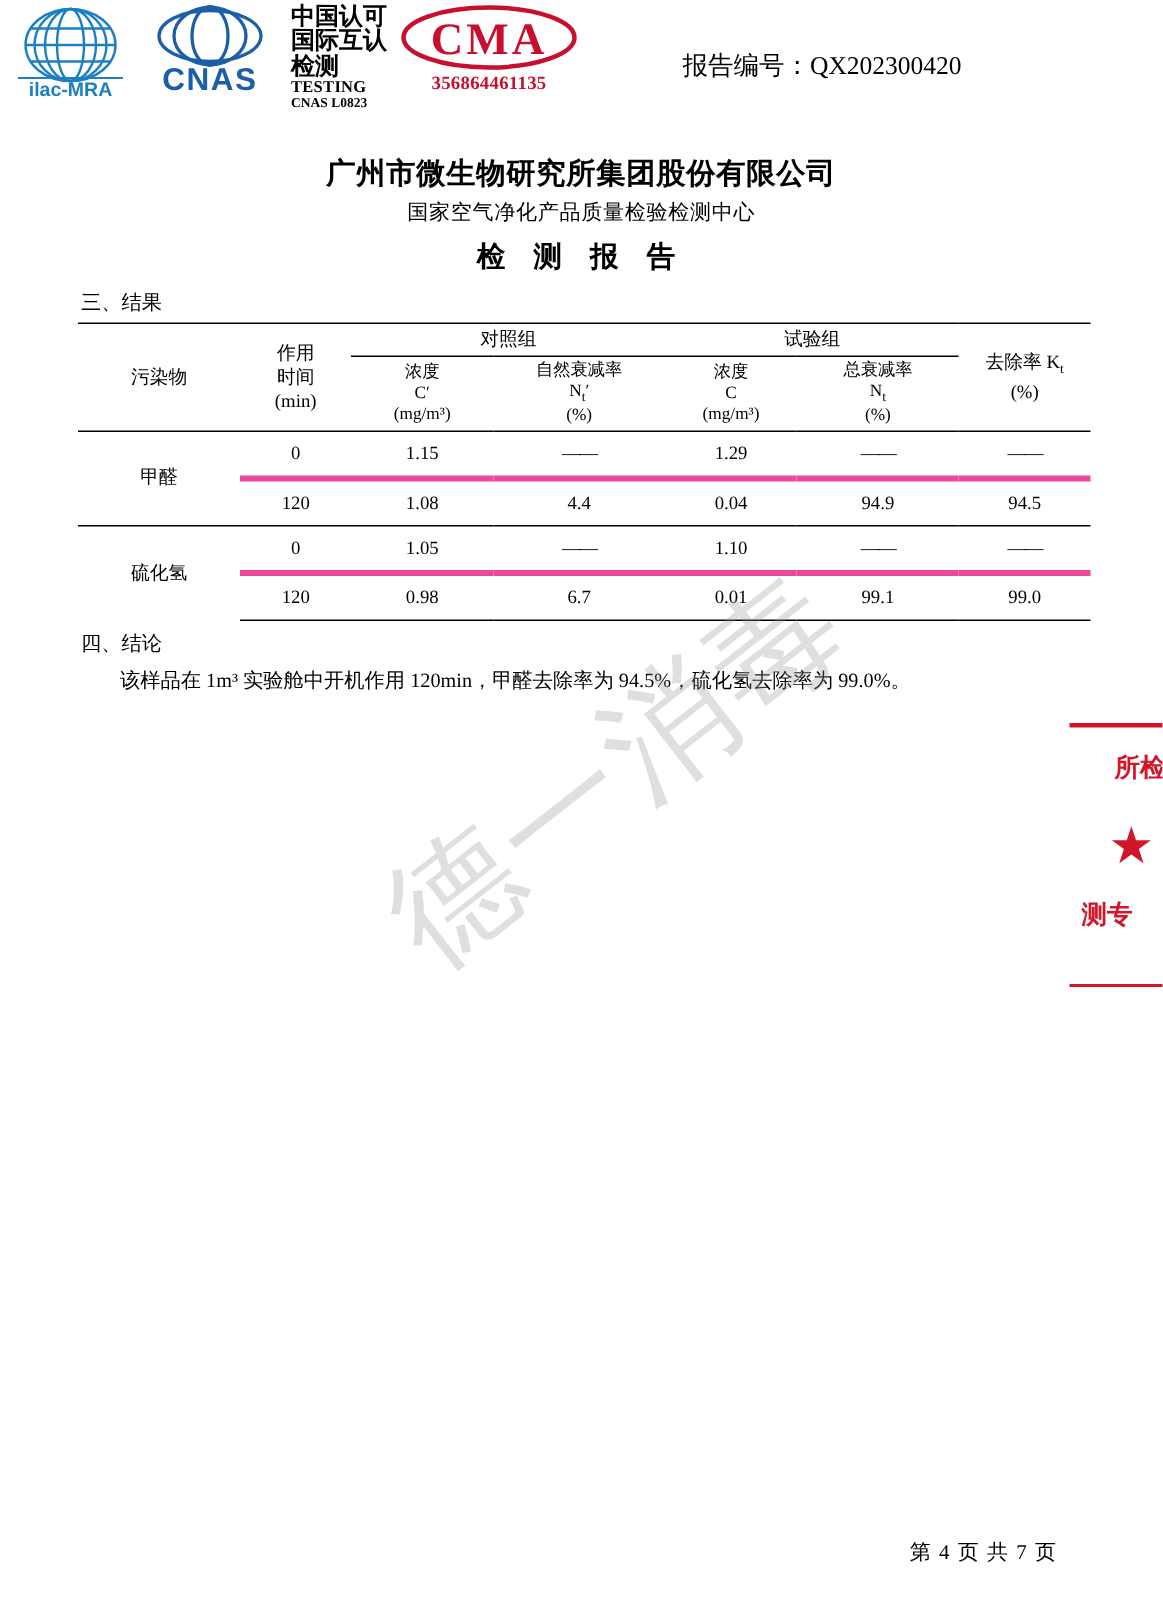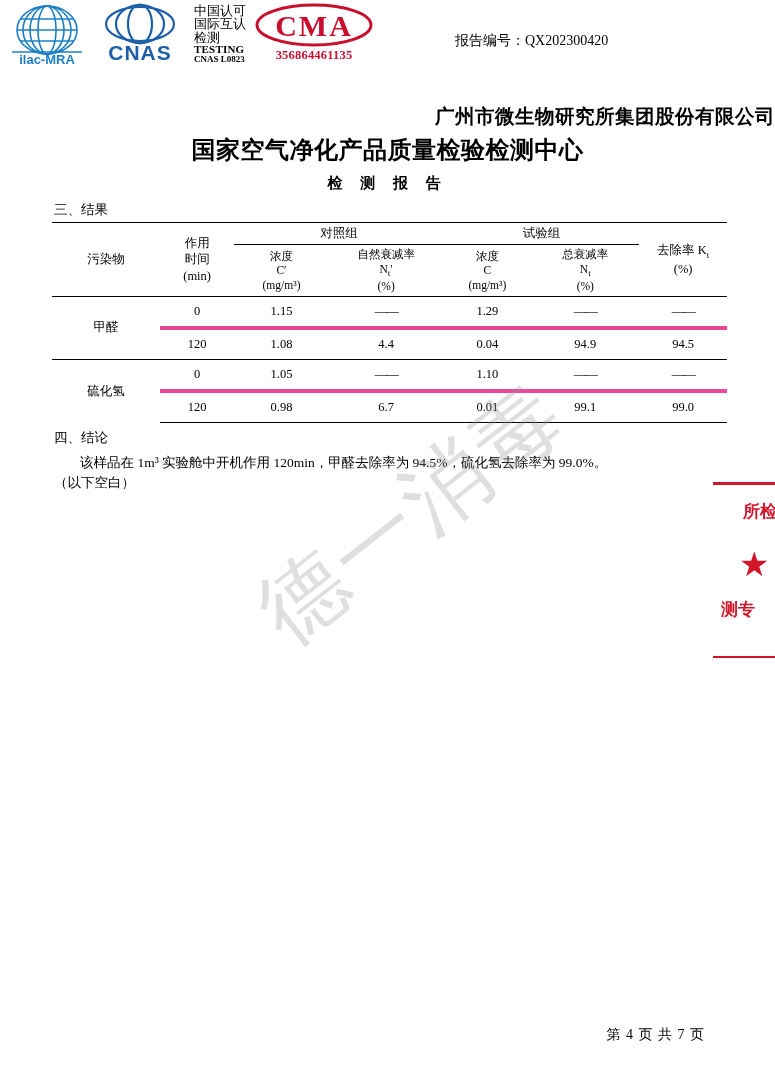--- a/index.html
+++ b/index.html
@@ -52,22 +52,22 @@
   }
   .logo-cnas svg { display: block; }
 
   
   .cnas-text {
     font-family: "Liberation Serif", serif;
     line-height: 1.02;
     padding-top: 2px;
   }
   .cnas-text .cn {
-    font-size: 13px;
-    font-weight: normal;
+    font-size: 16px;
+    font-weight: bold;
     letter-spacing: 0px;
     display: block;
   }
   .cnas-text .en {
     font-size: 11px;
     font-weight: bold;
     display: block;
     letter-spacing: .2px;
   }
   .cnas-text .code {
@@ -93,45 +93,44 @@
     font-weight: bold;
     font-size: 12.5px;
     color: #c8102e;
     letter-spacing: .2px;
   }
 
   .report-no {
     position: absolute;
     top: 32px;
     left: 455px;
-    font-size: 14px;
+    font-size: 17px;
     font-family: "Liberation Serif", serif;
     white-space: nowrap;
   }
 
   
   .title-block {
     text-align: center;
     margin-top: 16px;
   }
   .org-title {
     font-size: 19.5px;
     font-weight: bold;
     letter-spacing: .5px;
     line-height: 1.55;
-    text-align: right;
   }
   .center-title {
-    font-size: 24px;
-    font-weight: bold;
+    font-size: 14px;
+    font-weight: normal;
     letter-spacing: .5px;
     line-height: 1.55;
   }
   .doc-title {
-    font-size: 15px;
+    font-size: 19px;
     font-weight: bold;
     letter-spacing: 7px;
     line-height: 1.9;
     padding-left: 0;
   }
 
   
   .content {
     position: relative;
     padding: 0 48px 0 52px;
@@ -418,21 +417,20 @@
           <td class="bt-thin bb-thick cell">6.7</td>
           <td class="bt-thin bb-thick cell">0.01</td>
           <td class="bt-thin bb-thick cell">99.1</td>
           <td class="bt-thin bb-thick cell">99.0</td>
         </tr>
       </tbody>
     </table>
 
     <div class="concl-head">四、结论</div>
     <div class="concl-body">该样品在 1m³ 实验舱中开机作用 120min，甲醛去除率为 94.5%，硫化氢去除率为 99.0%。</div>
-    <div class="blank-note">（以下空白）</div>
   </div>
 
   <div class="watermark">德一消毒</div>
 
   <div class="seal">
     <div class="seal-line seal-l1"></div>
     <div class="seal-txt seal-t1">所检</div>
     <div class="seal-star">★</div>
     <div class="seal-txt seal-t2">测专</div>
     <div class="seal-line seal-l2"></div>

